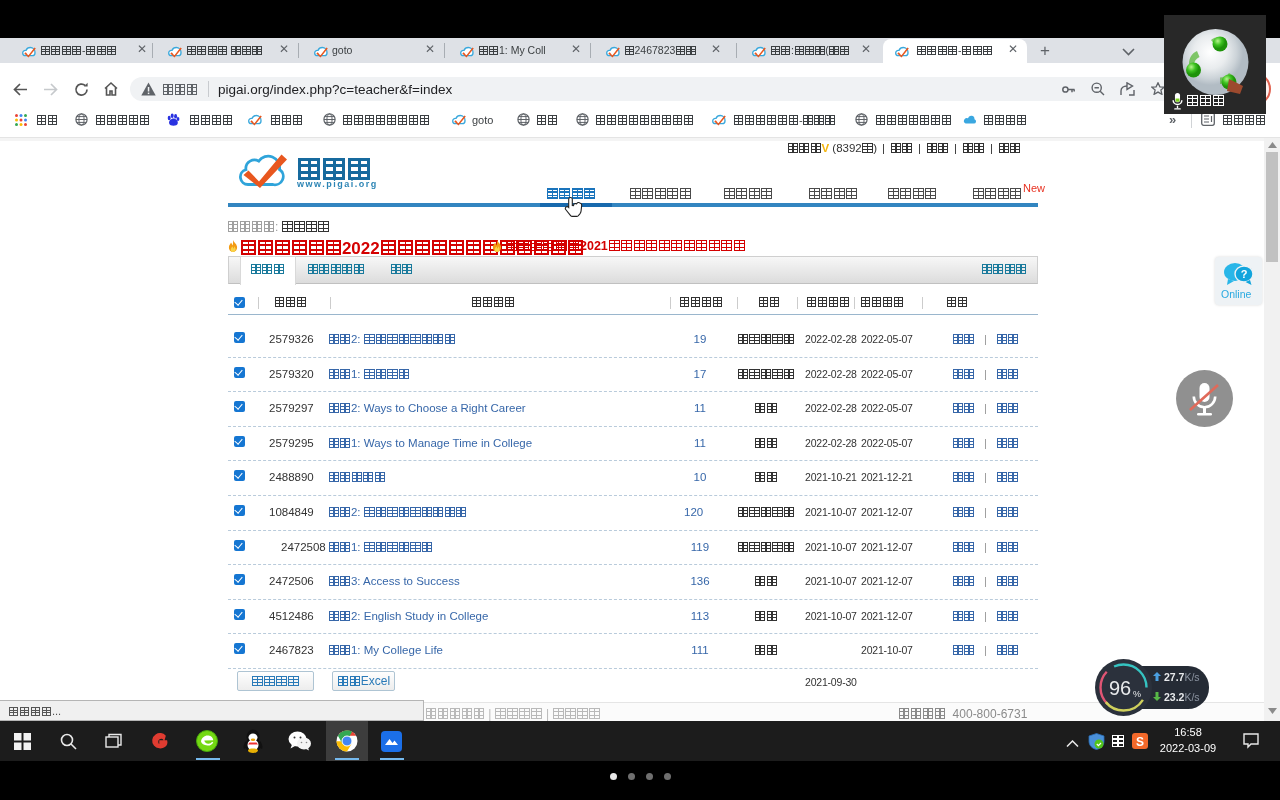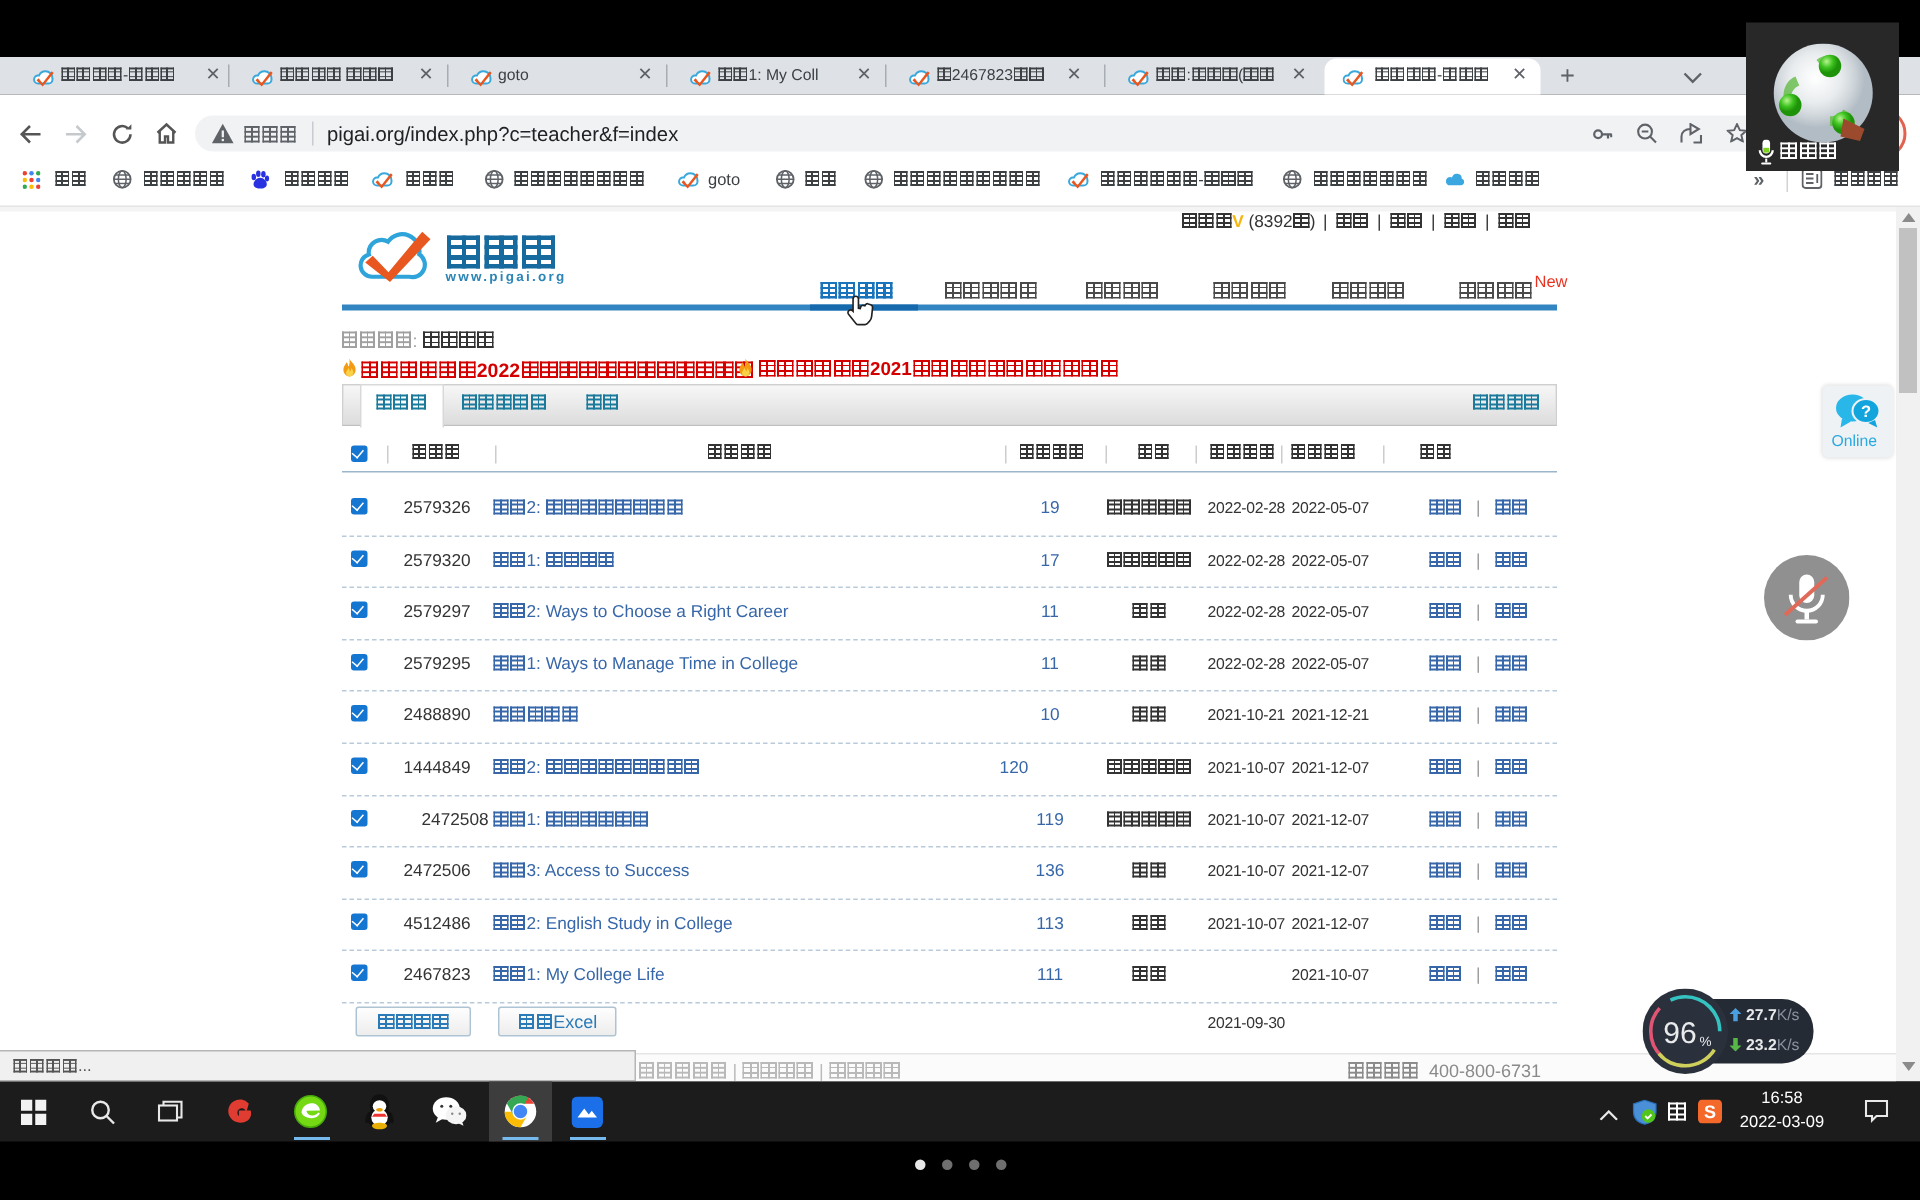--- a/index.html
+++ b/index.html
@@ -210,21 +210,21 @@
 <div class="a" style="left:228px;top:203px;width:810px;height:4px;background:#3285c0"></div>
 <div class="a" style="left:540px;top:203px;width:72px;height:4px;background:#1769ad"></div>
 <svg class="a" style="left:563px;top:196px" width="20" height="22">
     <path d="M7.5 1.5c1 0 1.8.8 1.8 1.8v6.2l1.2.2.3-1c.2-.8 1-1.3 1.8-1.1l1 .3.4-.7c.4-.6 1.2-.9 1.9-.6l1.5.6c.9.3 1.4 1.2 1.3 2.1l-.6 5.6c-.1 1.2-.6 2.3-1.4 3.2l-1.6 1.7c-.4.4-.9.6-1.4.6H9.2c-.6 0-1.2-.3-1.6-.8l-4.9-6.1c-.6-.7-.5-1.8.2-2.4.7-.6 1.7-.6 2.4 0l.4.4V3.3c0-1 .8-1.8 1.8-1.8z" fill="#fff" stroke="#222" stroke-width="1.1"></path>
   </svg>
 <div class="a" style="left:227px;top:220px;font-size:12px;color:#a0a0a0"><i></i><i></i><i></i><i></i>: <span style="color:#333"><i></i><i></i><i></i><i></i></span></div>
 <div class="a" style="left:228px;top:239px"><svg width="10" height="13" viewBox="0 0 10 13">
       <path d="M5 0C5.5 2 8.5 3.5 9 6.5 9.5 9.5 7.5 12 5 12 2.5 12 .5 9.5 1 6.5 1.3 4.8 2.5 4 3 2.5 3.8 3.5 4.2 4.2 4 5.5 5.5 4.5 5 1.5 5 0z" fill="#f39b12"></path>
       <path d="M5 12c-1.4 0-2.5-1.2-2.3-2.6C2.9 8 4 7.5 4.2 6.3 5 7 5.3 7.8 5.2 8.7c.8-.5 1-1.4.8-2.4 1.2 1 1.8 2.2 1.6 3.4C7.4 11 6.3 12 5 12z" fill="#f8d347"></path>
     </svg></div>
-<div class="a" style="left:240px;top:239px;font-size:13px;color:#d40000;font-weight:bold"><i></i><i></i><i></i><i></i><i></i><i></i>2022<i></i><i></i><i></i><i></i><i></i><i></i><i></i><i></i><i></i><i></i><i></i><i></i></div>
+<div class="a" style="left:240px;top:239px;font-size:17px;color:#d40000;font-weight:bold"><i></i><i></i><i></i><i></i><i></i><i></i>2022<i></i><i></i><i></i><i></i><i></i><i></i><i></i><i></i><i></i><i></i><i></i><i></i></div>
 <div class="a" style="left:492px;top:239px"><svg width="10" height="13" viewBox="0 0 10 13">
       <path d="M5 0C5.5 2 8.5 3.5 9 6.5 9.5 9.5 7.5 12 5 12 2.5 12 .5 9.5 1 6.5 1.3 4.8 2.5 4 3 2.5 3.8 3.5 4.2 4.2 4 5.5 5.5 4.5 5 1.5 5 0z" fill="#f39b12"></path>
       <path d="M5 12c-1.4 0-2.5-1.2-2.3-2.6C2.9 8 4 7.5 4.2 6.3 5 7 5.3 7.8 5.2 8.7c.8-.5 1-1.4.8-2.4 1.2 1 1.8 2.2 1.6 3.4C7.4 11 6.3 12 5 12z" fill="#f8d347"></path>
     </svg></div>
 <div class="a" style="left:505px;top:239px;font-size:12.5px;color:#d40000;font-weight:bold"><i></i><i></i><i></i><i></i><i></i><i></i>2021<i></i><i></i><i></i><i></i><i></i><i></i><i></i><i></i><i></i><i></i><i></i></div>
 <div class="a" style="left:228px;top:256px;width:810px;height:28px;background:linear-gradient(#f7f7f7,#dcdcdc);border:1px solid #cfcfcf;border-bottom:1px solid #c0c0c0"></div>
 <div class="a" style="left:240px;top:256px;width:56px;height:29px;background:#fff;border:1px solid #d9d9d9;border-bottom:none"></div>
 <div class="a teal" style="left:250px;top:263px;font-size:11.5px;font-weight:bold"><i></i><i></i><i></i></div>
 <div class="a teal" style="left:307px;top:263px;font-size:11.5px"><i></i><i></i><i></i><i></i><i></i></div>
 <div class="a teal" style="left:390px;top:263px;font-size:11.5px"><i></i><i></i></div>
@@ -294,23 +294,23 @@
 <div class="a" style="left:328px;top:471px;font-size:11.5px;color:#3767a9"><i></i><i></i><i></i><i></i><i></i></div>
 <div class="a" style="left:680px;top:471px;width:40px;text-align:center;font-size:11.5px;color:#3767a9">10</div>
 <div class="a cell" style="left:726px;top:471px;width:80px;text-align:center"><i></i><i></i></div>
 <div class="a dt" style="left:805px;top:471px">2021-10-21</div>
 <div class="a dt" style="left:861px;top:471px">2021-12-21</div>
 <div class="a" style="left:952px;top:471px;font-size:11.5px;color:#3767a9"><i></i><i></i></div>
 <div class="a" style="left:984px;top:471px;font-size:11.5px;color:#999">|</div>
 <div class="a" style="left:996px;top:471px;font-size:11.5px;color:#3767a9"><i></i><i></i></div>
 <div class="a" style="left:228px;top:495px;width:810px;height:1px;border-bottom:1px dashed #b9cbdb"></div>
 <div class="a cb" style="left:234px;top:505px"></div>
-<div class="a cell" style="left:269px;top:506px">1444849</div>
+<div class="a cell" style="left:269px;top:506px">1084849</div>
 <div class="a" style="left:328px;top:506px;font-size:11.5px;color:#3767a9"><i></i><i></i>2: <i></i><i></i><i></i><i></i><i></i><i></i><i></i><i></i><i></i></div>
-<div class="a" style="left:656px;top:506px;width:40px;text-align:center;font-size:11.5px;color:#3767a9">120</div>
+<div class="a" style="left:684px;top:506px;width:40px;text-align:left;font-size:11.5px;color:#3767a9">120</div>
 <div class="a cell" style="left:726px;top:506px;width:80px;text-align:center"><i></i><i></i><i></i><i></i><i></i></div>
 <div class="a dt" style="left:805px;top:506px">2021-10-07</div>
 <div class="a dt" style="left:861px;top:506px">2021-12-07</div>
 <div class="a" style="left:952px;top:506px;font-size:11.5px;color:#3767a9"><i></i><i></i></div>
 <div class="a" style="left:984px;top:506px;font-size:11.5px;color:#999">|</div>
 <div class="a" style="left:996px;top:506px;font-size:11.5px;color:#3767a9"><i></i><i></i></div>
 <div class="a" style="left:228px;top:530px;width:810px;height:1px;border-bottom:1px dashed #b9cbdb"></div>
 <div class="a cb" style="left:234px;top:540px"></div>
 <div class="a cell" style="left:281px;top:541px">2472508</div>
 <div class="a" style="left:328px;top:541px;font-size:11.5px;color:#3767a9"><i></i><i></i>1: <i></i><i></i><i></i><i></i><i></i><i></i></div>
@@ -349,21 +349,21 @@
 <div class="a" style="left:328px;top:644px;font-size:11.5px;color:#3767a9"><i></i><i></i>1: My College Life</div>
 <div class="a" style="left:680px;top:644px;width:40px;text-align:center;font-size:11.5px;color:#3767a9">111</div>
 <div class="a cell" style="left:726px;top:644px;width:80px;text-align:center"><i></i><i></i></div>
 <div class="a dt" style="left:805px;top:676px">2021-09-30</div>
 <div class="a dt" style="left:861px;top:644px">2021-10-07</div>
 <div class="a" style="left:952px;top:644px;font-size:11.5px;color:#3767a9"><i></i><i></i></div>
 <div class="a" style="left:984px;top:644px;font-size:11.5px;color:#999">|</div>
 <div class="a" style="left:996px;top:644px;font-size:11.5px;color:#3767a9"><i></i><i></i></div>
 <div class="a" style="left:228px;top:668px;width:810px;height:1px;border-bottom:1px dashed #b9cbdb"></div>
 <div class="a btn" style="left:237px;top:671px;width:77px"><i></i><i></i><i></i><i></i></div>
-<div class="a btn" style="left:332px;top:671px;width:79px"><i></i><i></i>Excel</div>
+<div class="a btn" style="left:332px;top:671px;width:63px"><i></i><i></i>Excel</div>
 <div class="a" style="left:0;top:702px;width:1264px;height:19px;background:#fbfbfb;border-top:1px solid #e5e5e5"></div>
 <div class="a" style="left:425px;top:707px;font-size:12px;color:#b9b9b9"><i></i><i></i><i></i><i></i><i></i> | <i></i><i></i><i></i><i></i> | <i></i><i></i><i></i><i></i></div>
 <div class="a" style="left:898px;top:707px;font-size:12px;color:#8a8a8a"><i></i><i></i><i></i><i></i>&nbsp; 400-800-6731</div>
 <div class="a" style="left:0;top:700px;width:424px;height:21px;background:#f0f0f0;border:1px solid #b5b5b5;border-left:none;font-size:11px;color:#555;line-height:20px;padding-left:8px"><i></i><i></i><i></i><i></i>...</div>
 <div class="a" style="left:1264px;top:138px;width:16px;height:583px;background:#f1f1f1"></div>
 <svg class="a" style="left:1268px;top:142px" width="9" height="6">
     <path d="M0 6L4.5 0 9 6z" fill="#8a8a8a"></path>
   </svg>
 <div class="a" style="left:1266px;top:152px;width:12px;height:110px;background:#c1c1c1"></div>
 <svg class="a" style="left:1268px;top:708px" width="9" height="6">

